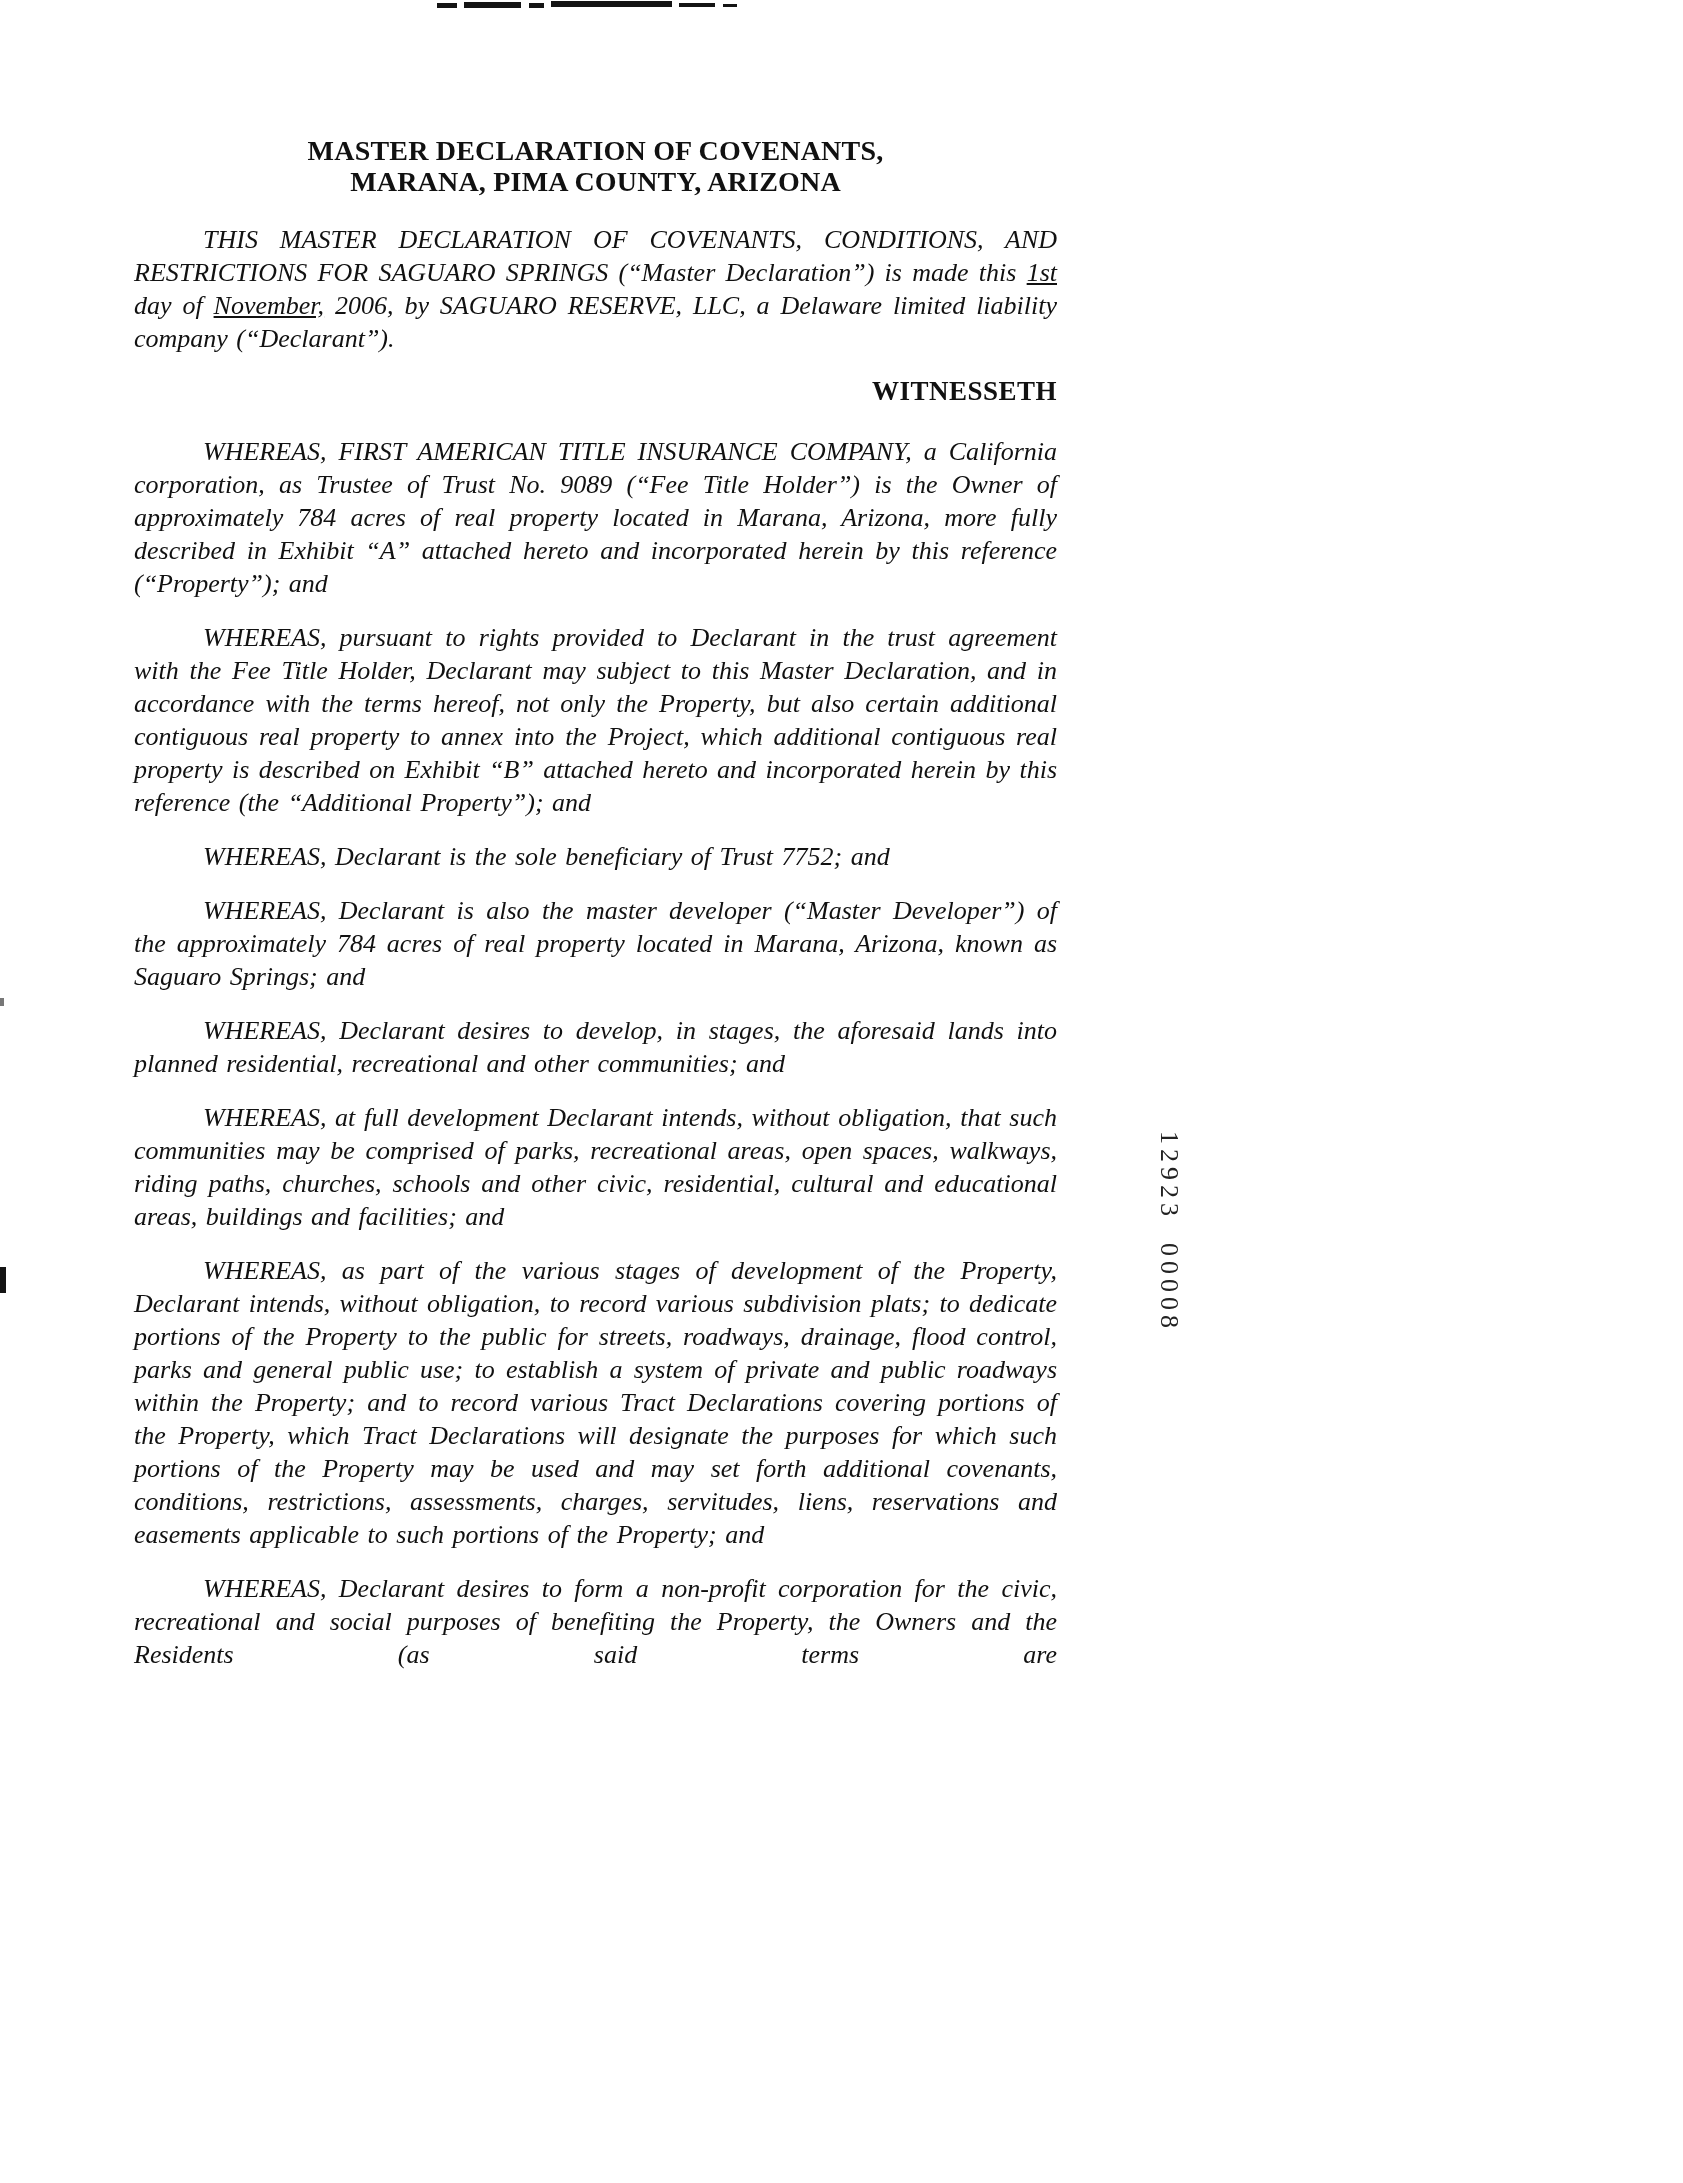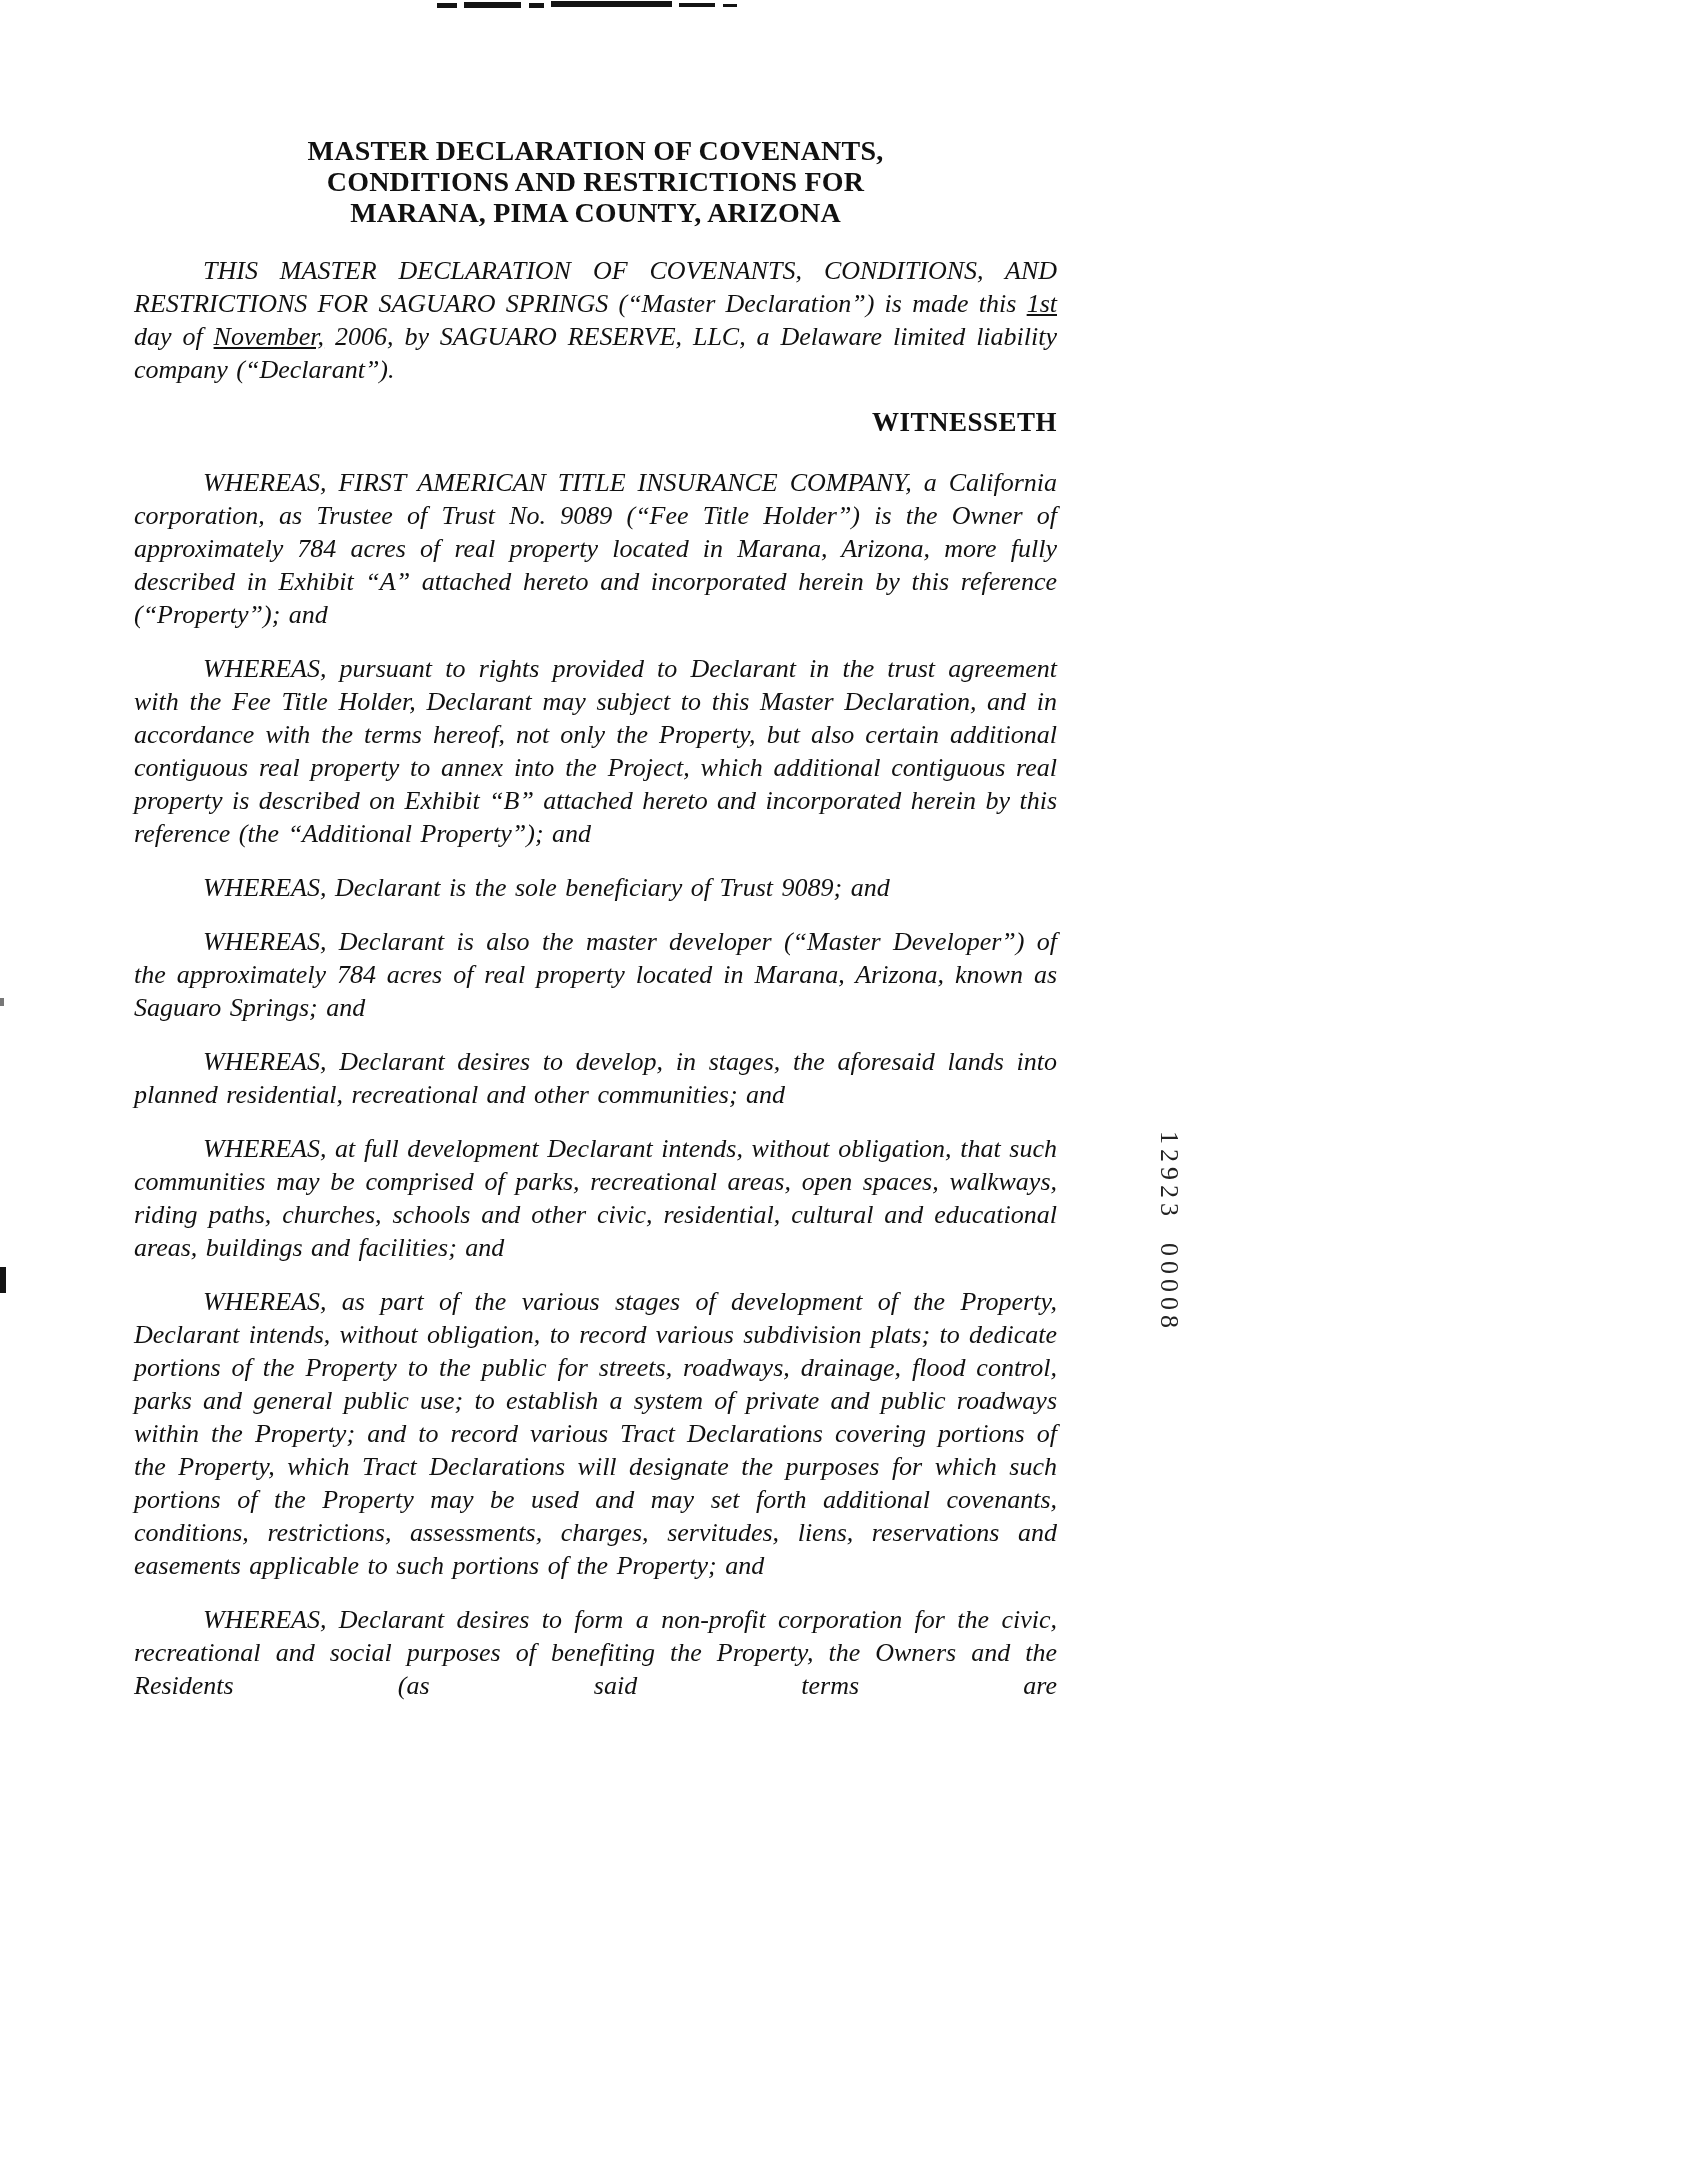--- a/index.html
+++ b/index.html
@@ -101,31 +101,30 @@
   <div class="artifact a-top4"></div>
   <div class="artifact a-top5"></div>
   <div class="artifact a-top6"></div>
   <div class="artifact a-left1"></div>
   <div class="artifact a-left2"></div>
 
   <div class="content">
 
     <div class="title">
       <div>MASTER DECLARATION OF COVENANTS,</div>
-      <div>CONDITIONS AND RESTRICTIONS FOR</div>
       <div>MARANA, PIMA COUNTY, ARIZONA</div>
     </div>
 
     <p class="body indent"><span>THIS MASTER DECLARATION OF COVENANTS, CONDITIONS, AND RESTRICTIONS FOR SAGUARO SPRINGS (“Master Declaration”) is made this </span><span class="u">1st</span><span> day of </span><span class="u">November,</span><span> 2006, by SAGUARO RESERVE, LLC, a Delaware limited liability company (“Declarant”).</span></p>
 
     <div class="heading">WITNESSETH</div>
 
     <p class="body indent">WHEREAS, FIRST AMERICAN TITLE INSURANCE COMPANY, a California corporation, as Trustee of Trust No. 9089 (“Fee Title Holder”) is the Owner of approximately 784 acres of real property located in Marana, Arizona, more fully described in Exhibit “A” attached hereto and incorporated herein by this reference (“Property”); and</p>
     <p class="body indent">WHEREAS, pursuant to rights provided to Declarant in the trust agreement with the Fee Title Holder, Declarant may subject to this Master Declaration, and in accordance with the terms hereof, not only the Property, but also certain additional contiguous real property to annex into the Project, which additional contiguous real property is described on Exhibit “B” attached hereto and incorporated herein by this reference (the “Additional Property”); and</p>
-    <p class="body indent">WHEREAS, Declarant is the sole beneficiary of Trust 9089; and</p>
+    <p class="body indent">WHEREAS, Declarant is the sole beneficiary of Trust 7752; and</p>
     <p class="body indent">WHEREAS, Declarant is also the master developer (“Master Developer”) of the approximately 784 acres of real property located in Marana, Arizona, known as Saguaro Springs; and</p>
     <p class="body indent">WHEREAS, Declarant desires to develop, in stages, the aforesaid lands into planned residential, recreational and other communities; and</p>
     <p class="body indent">WHEREAS, at full development Declarant intends, without obligation, that such communities may be comprised of parks, recreational areas, open spaces, walkways, riding paths, churches, schools and other civic, residential, cultural and educational areas, buildings and facilities; and</p>
     <p class="body indent">WHEREAS, as part of the various stages of development of the Property, Declarant intends, without obligation, to record various subdivision plats; to dedicate portions of the Property to the public for streets, roadways, drainage, flood control, parks and general public use; to establish a system of private and public roadways within the Property; and to record various Tract Declarations covering portions of the Property, which Tract Declarations will designate the purposes for which such portions of the Property may be used and may set forth additional covenants, conditions, restrictions, assessments, charges, servitudes, liens, reservations and easements applicable to such portions of the Property; and</p>
     <p class="body indent cont">WHEREAS, Declarant desires to form a non-profit corporation for the civic, recreational and social purposes of benefiting the Property, the Owners and the Residents (as said terms are</p>
 
   </div>
 
   <div class="page-number">1</div>
   <div class="doc-id">1370686v6/16766-0013</div>

